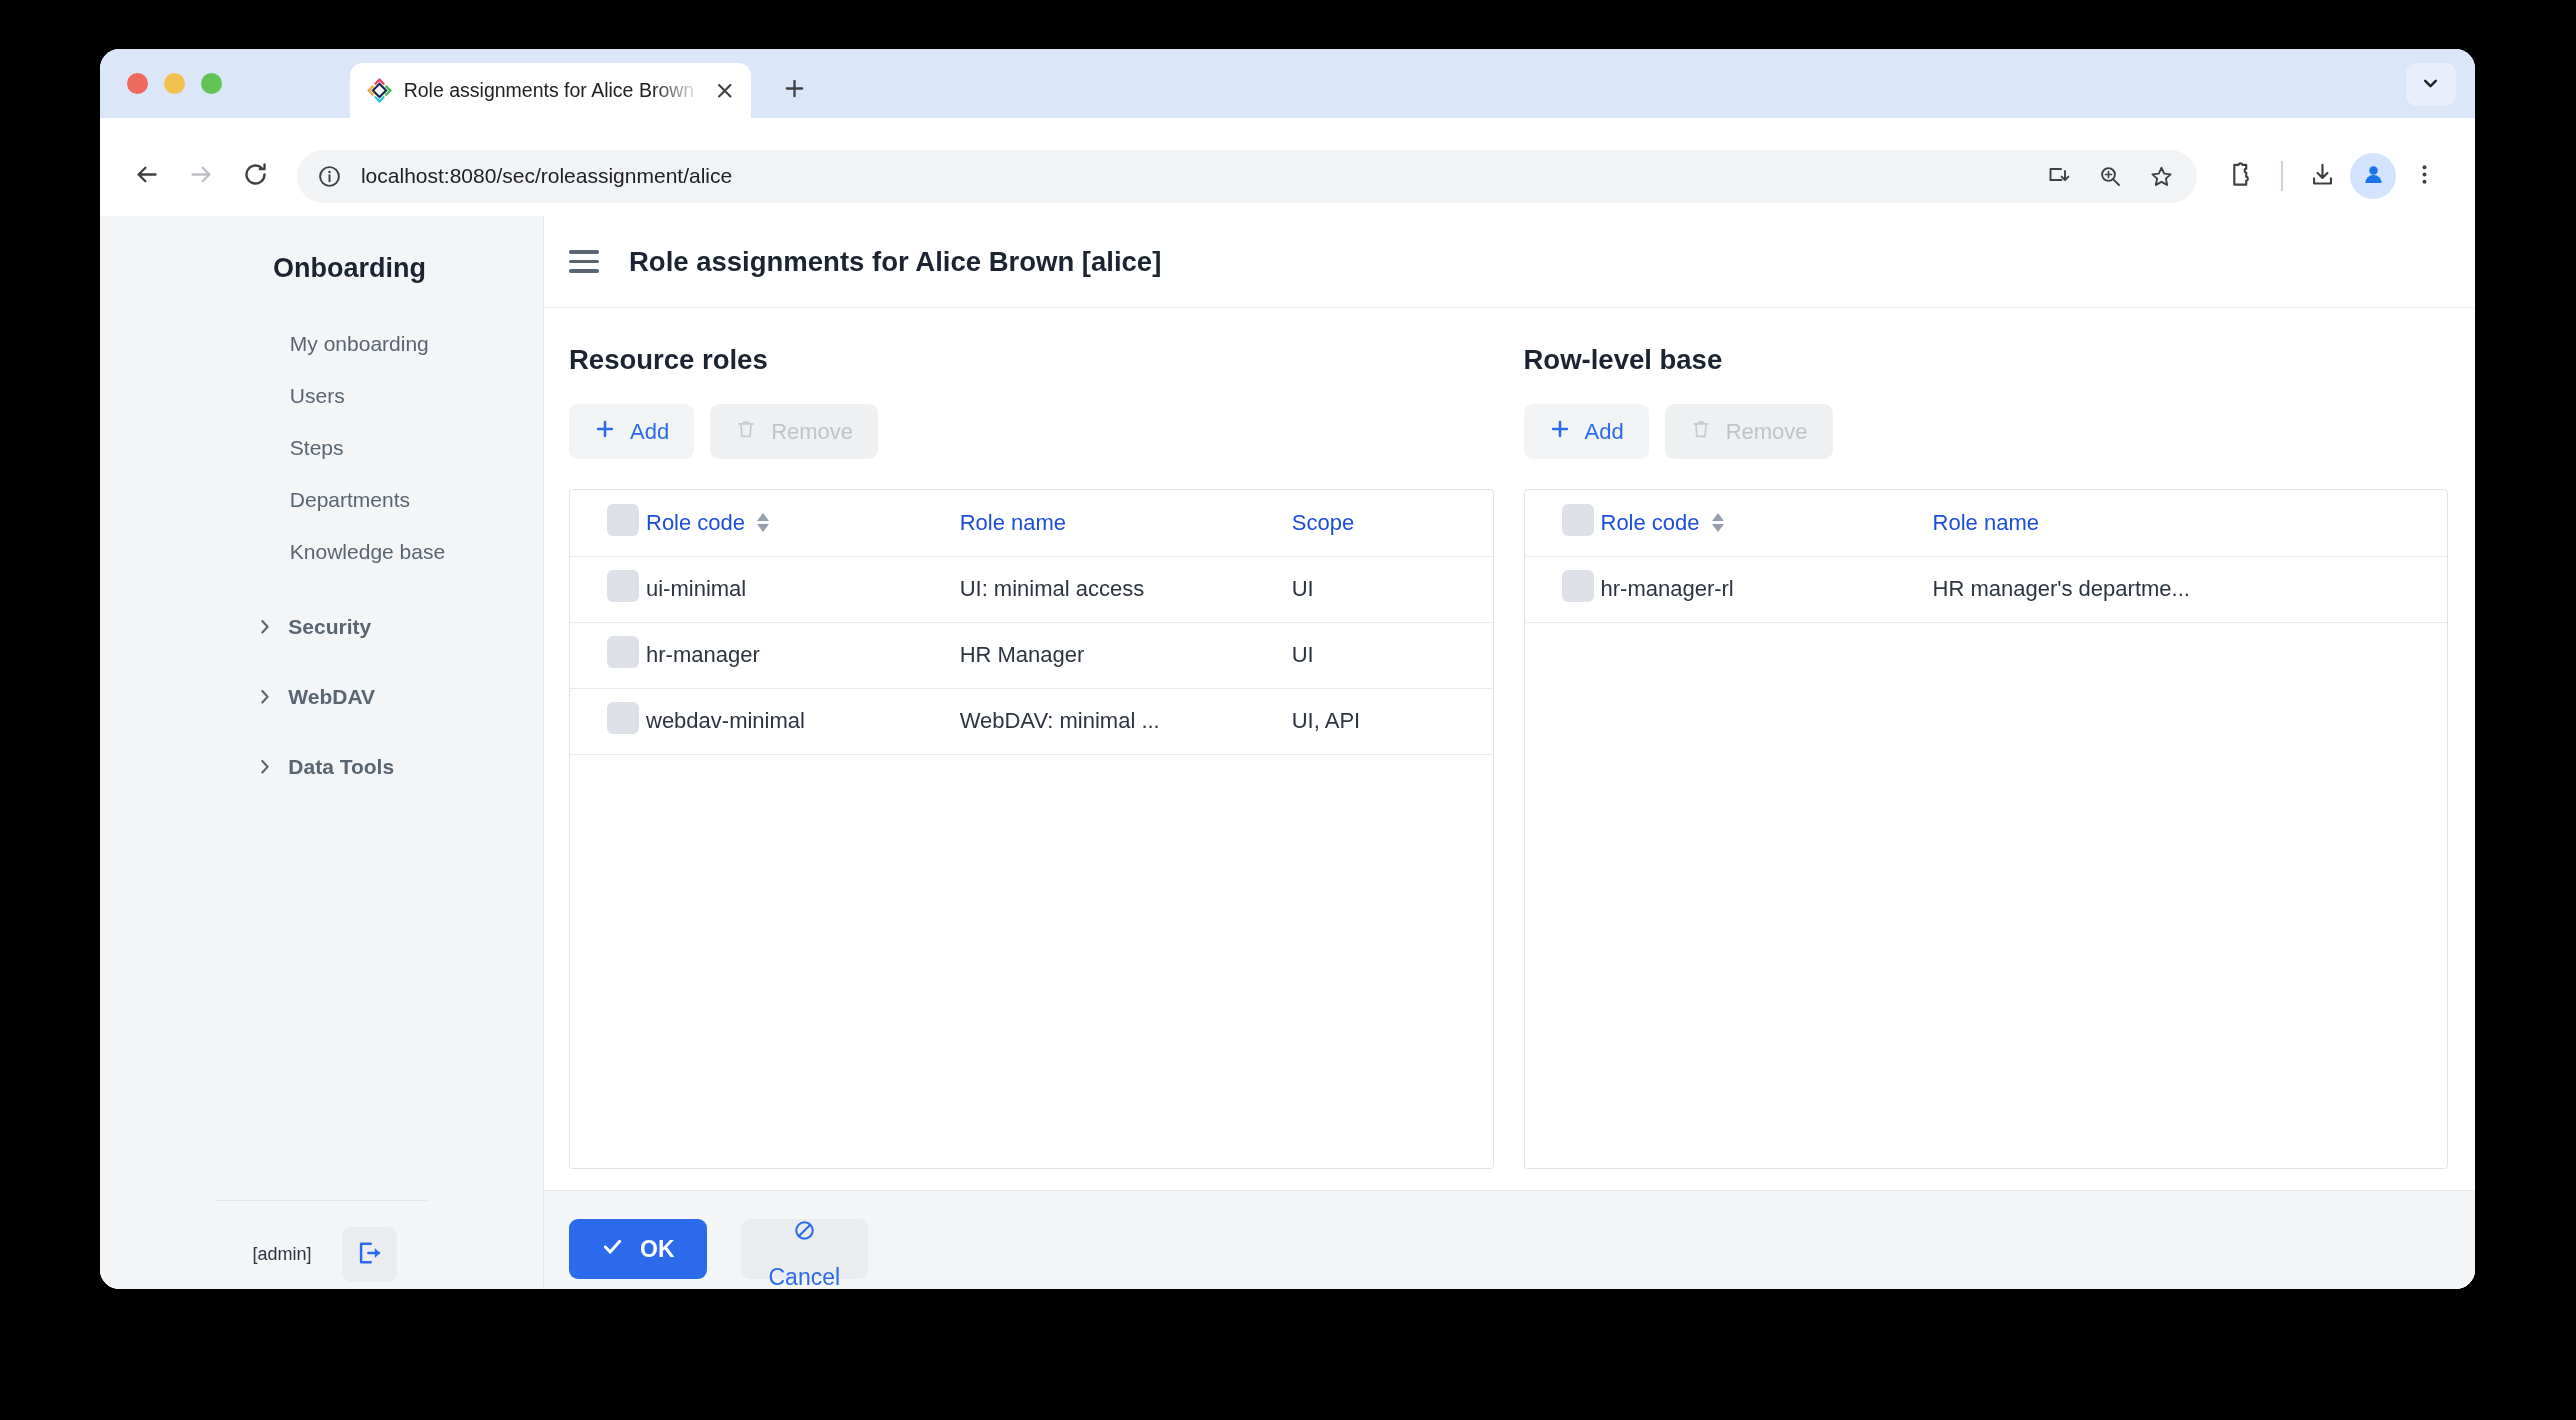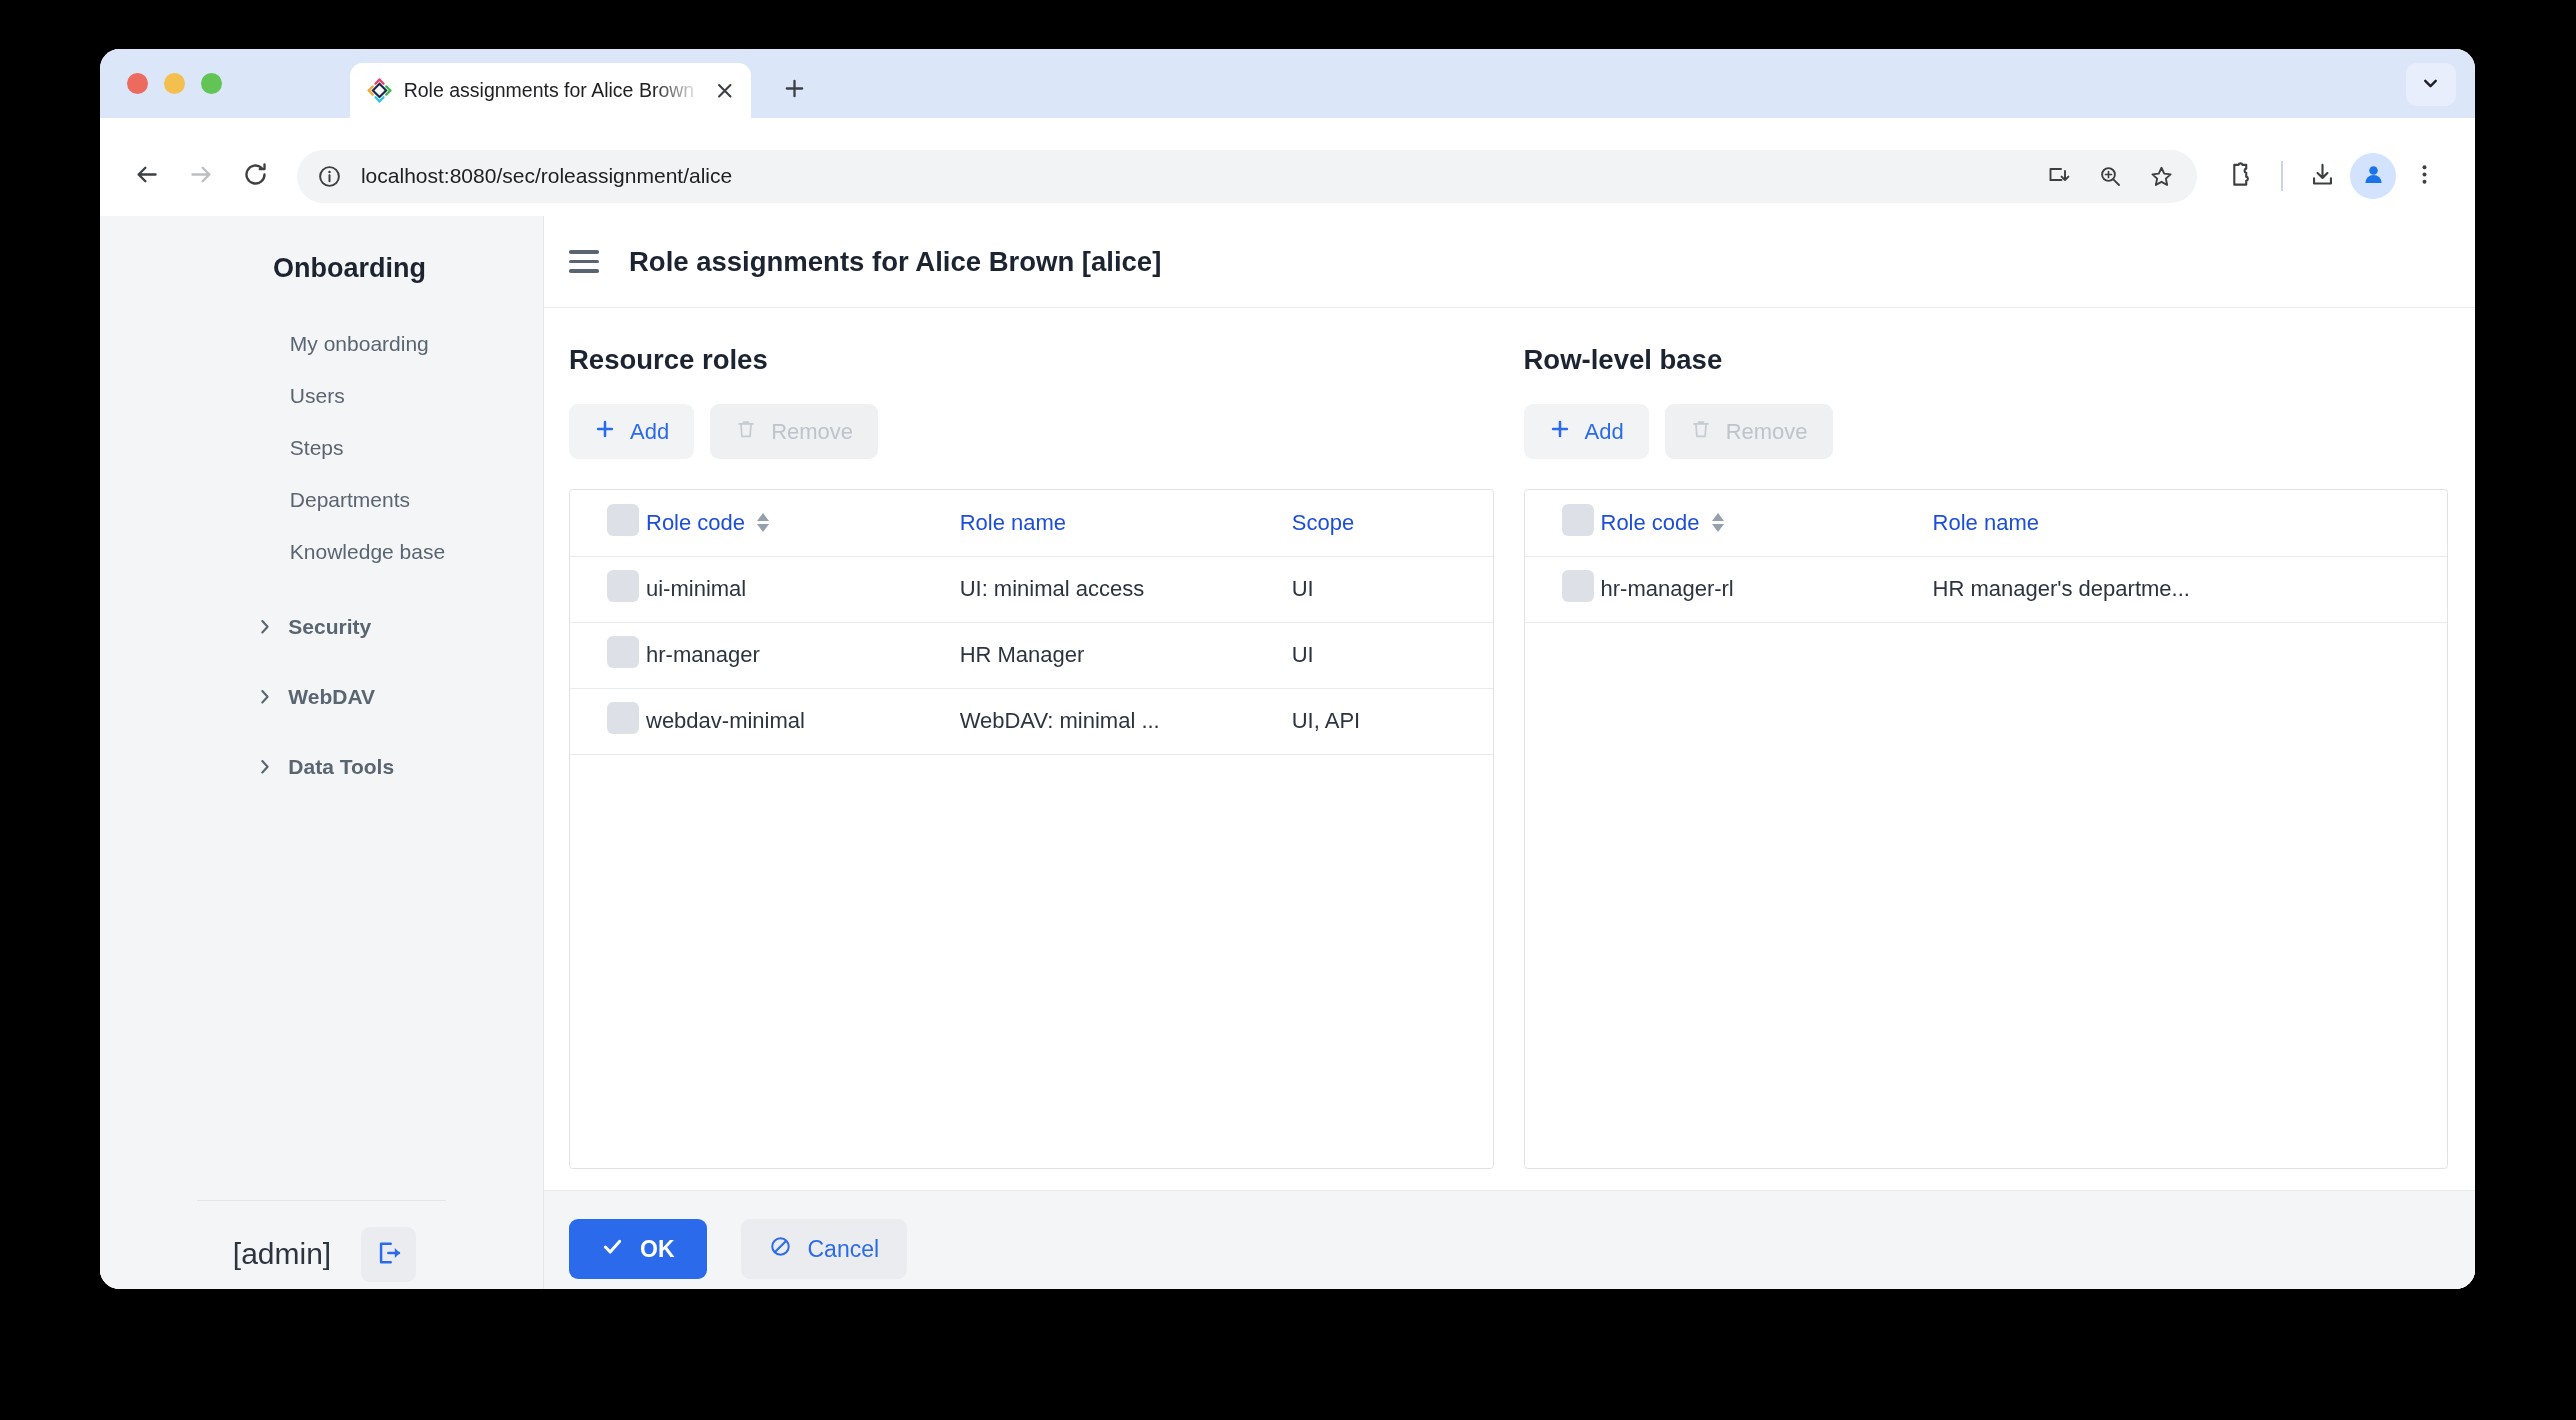--- a/index.html
+++ b/index.html
@@ -194,21 +194,21 @@
   }
   .sidebar-footer {
     border-top: 0.9px solid #e3e6ea;
     height: 107px;
     display: flex;
     align-items: center;
     justify-content: flex-end;
     padding: 0 30px 0 0;
     gap: 30px;
   }
-  .user-label { font-size: 30px; color: #2c3440; margin-left: 36px; }
+  .user-label { font-size: 18px; color: #2c3440; margin-left: 36px; }
   .logout-btn {
     width: 55px; height: 55px;
     border-radius: 9px;
     background: #eaecef;
     display: flex; align-items: center; justify-content: center;
   }
 
   
   .main {
     flex: 1;
@@ -317,21 +317,21 @@
     height: 60px; padding: 0 32px;
     font-size: 23px; font-weight: bold;
     border-radius: 9px;
     display: flex; align-items: center; gap: 16px;
   }
   .btn-cancel {
     background: #eaecef; color: #2b6beb;
     height: 60px; padding: 0 28px;
     font-size: 23px;
     border-radius: 9px;
-    display: flex; align-items: center; gap: 16px;
+    display: flex; align-items: center; gap: 16px; flex-direction: column;
   }
 </style>
 </head>
 <body>
 
 <div class="browser-window">
 
   <div class="tab-strip">
     <div class="traffic-lights">
       <div class="tl red"></div>

